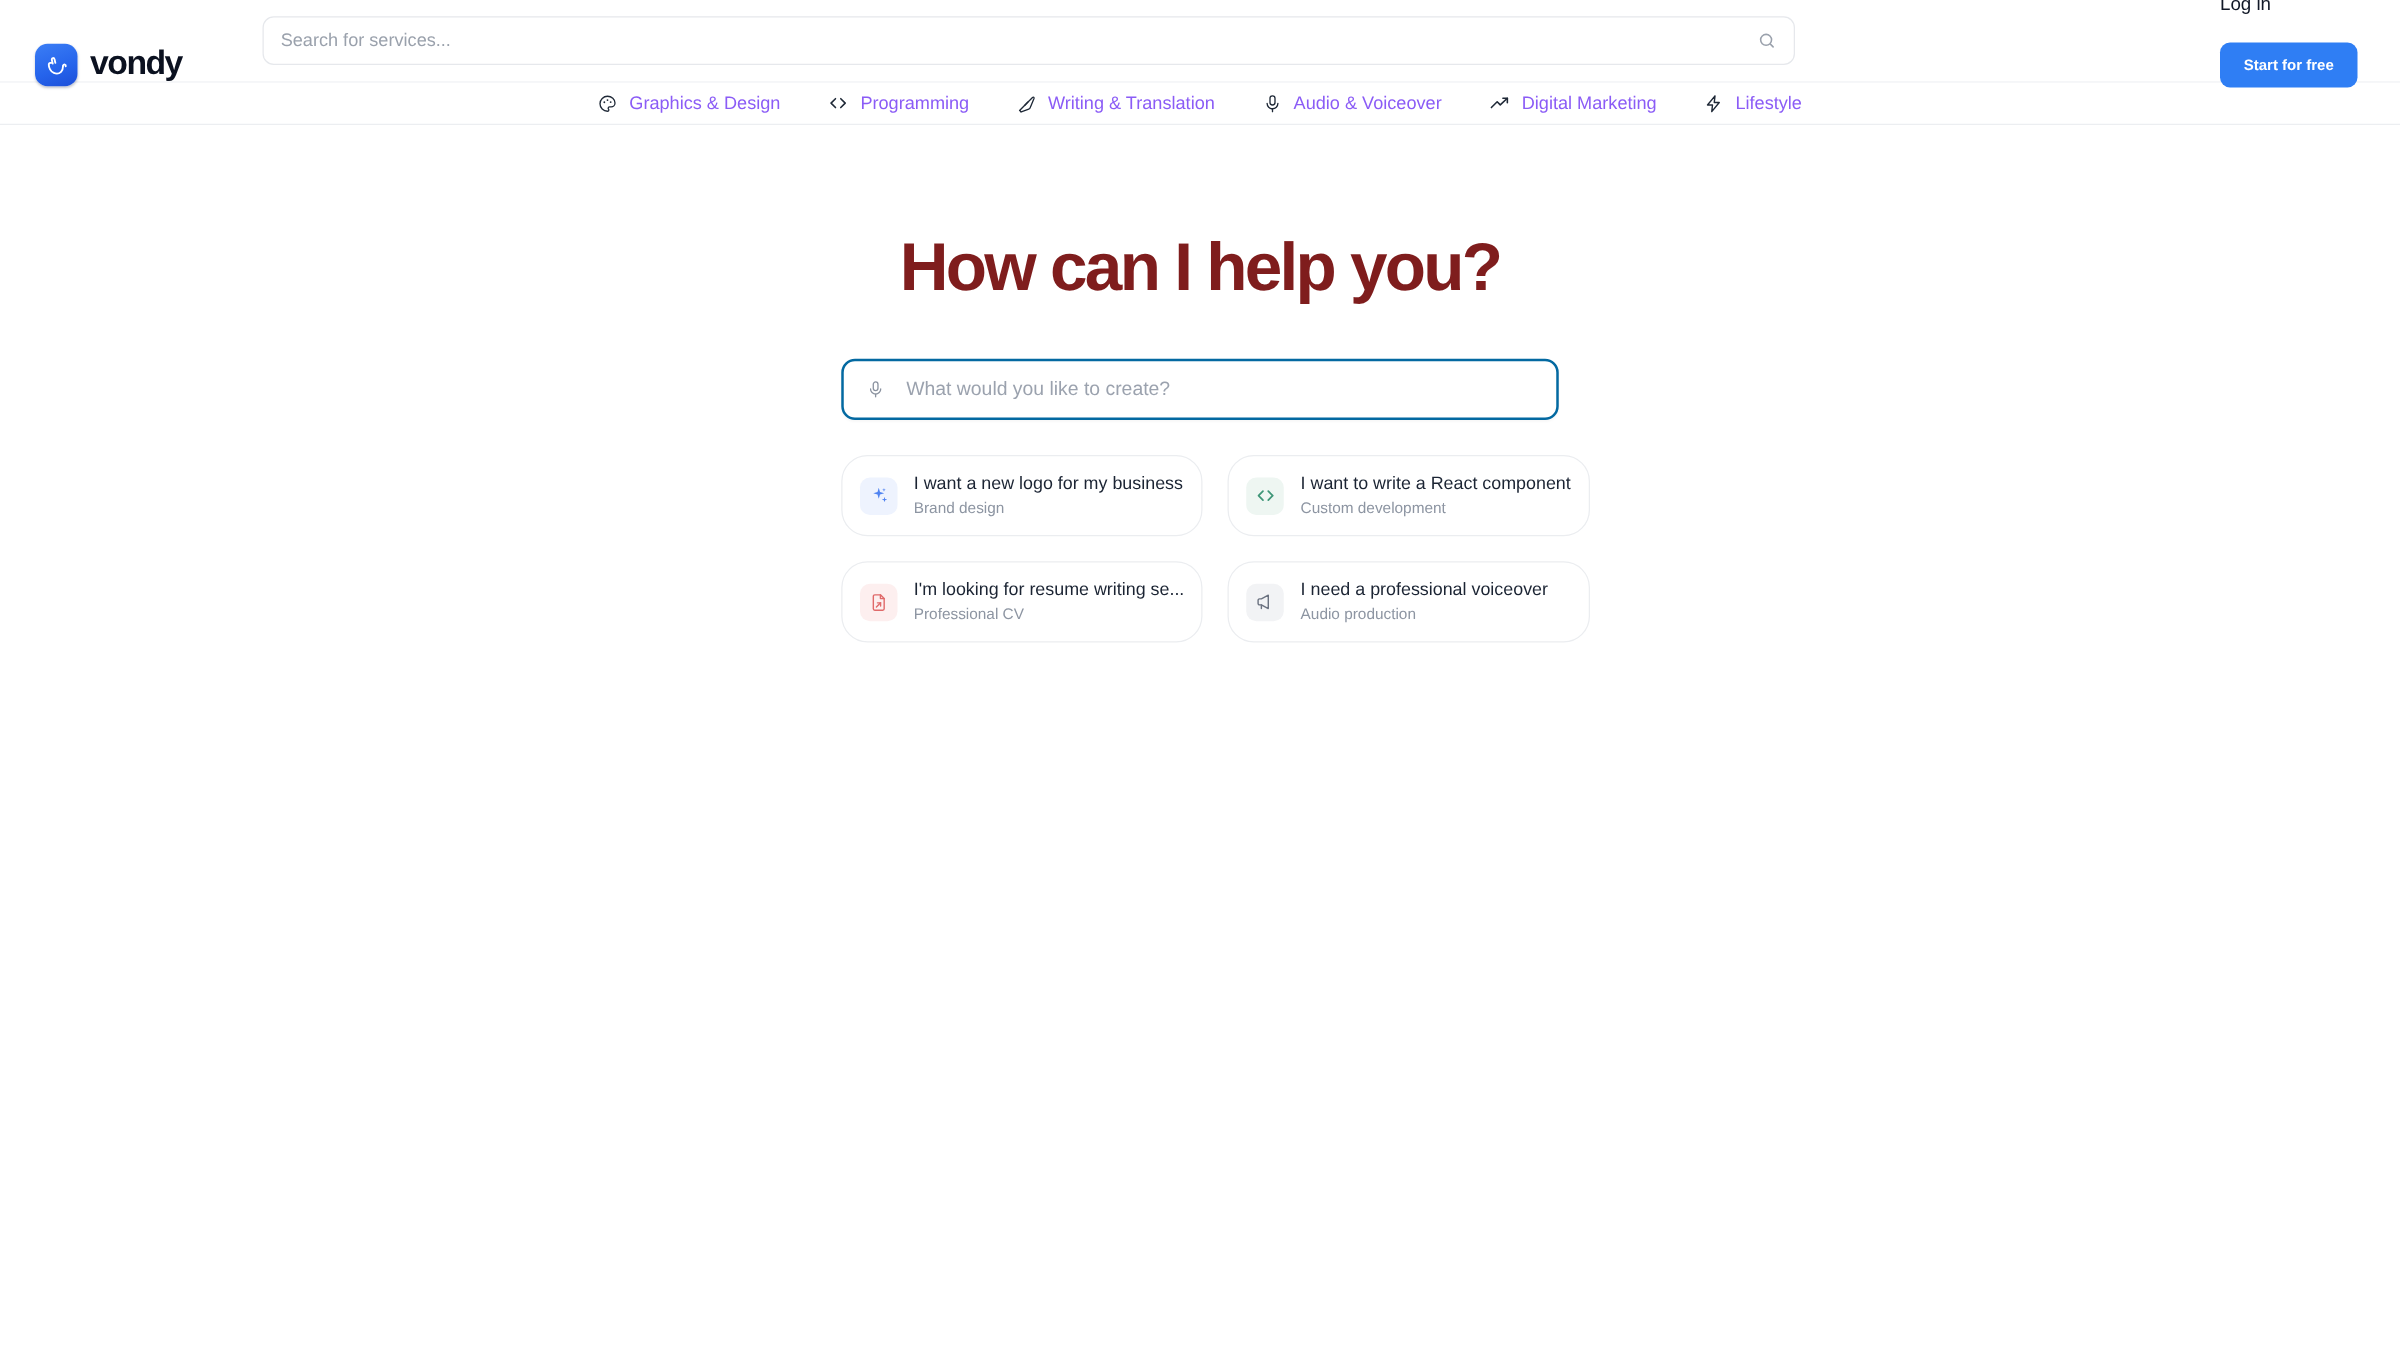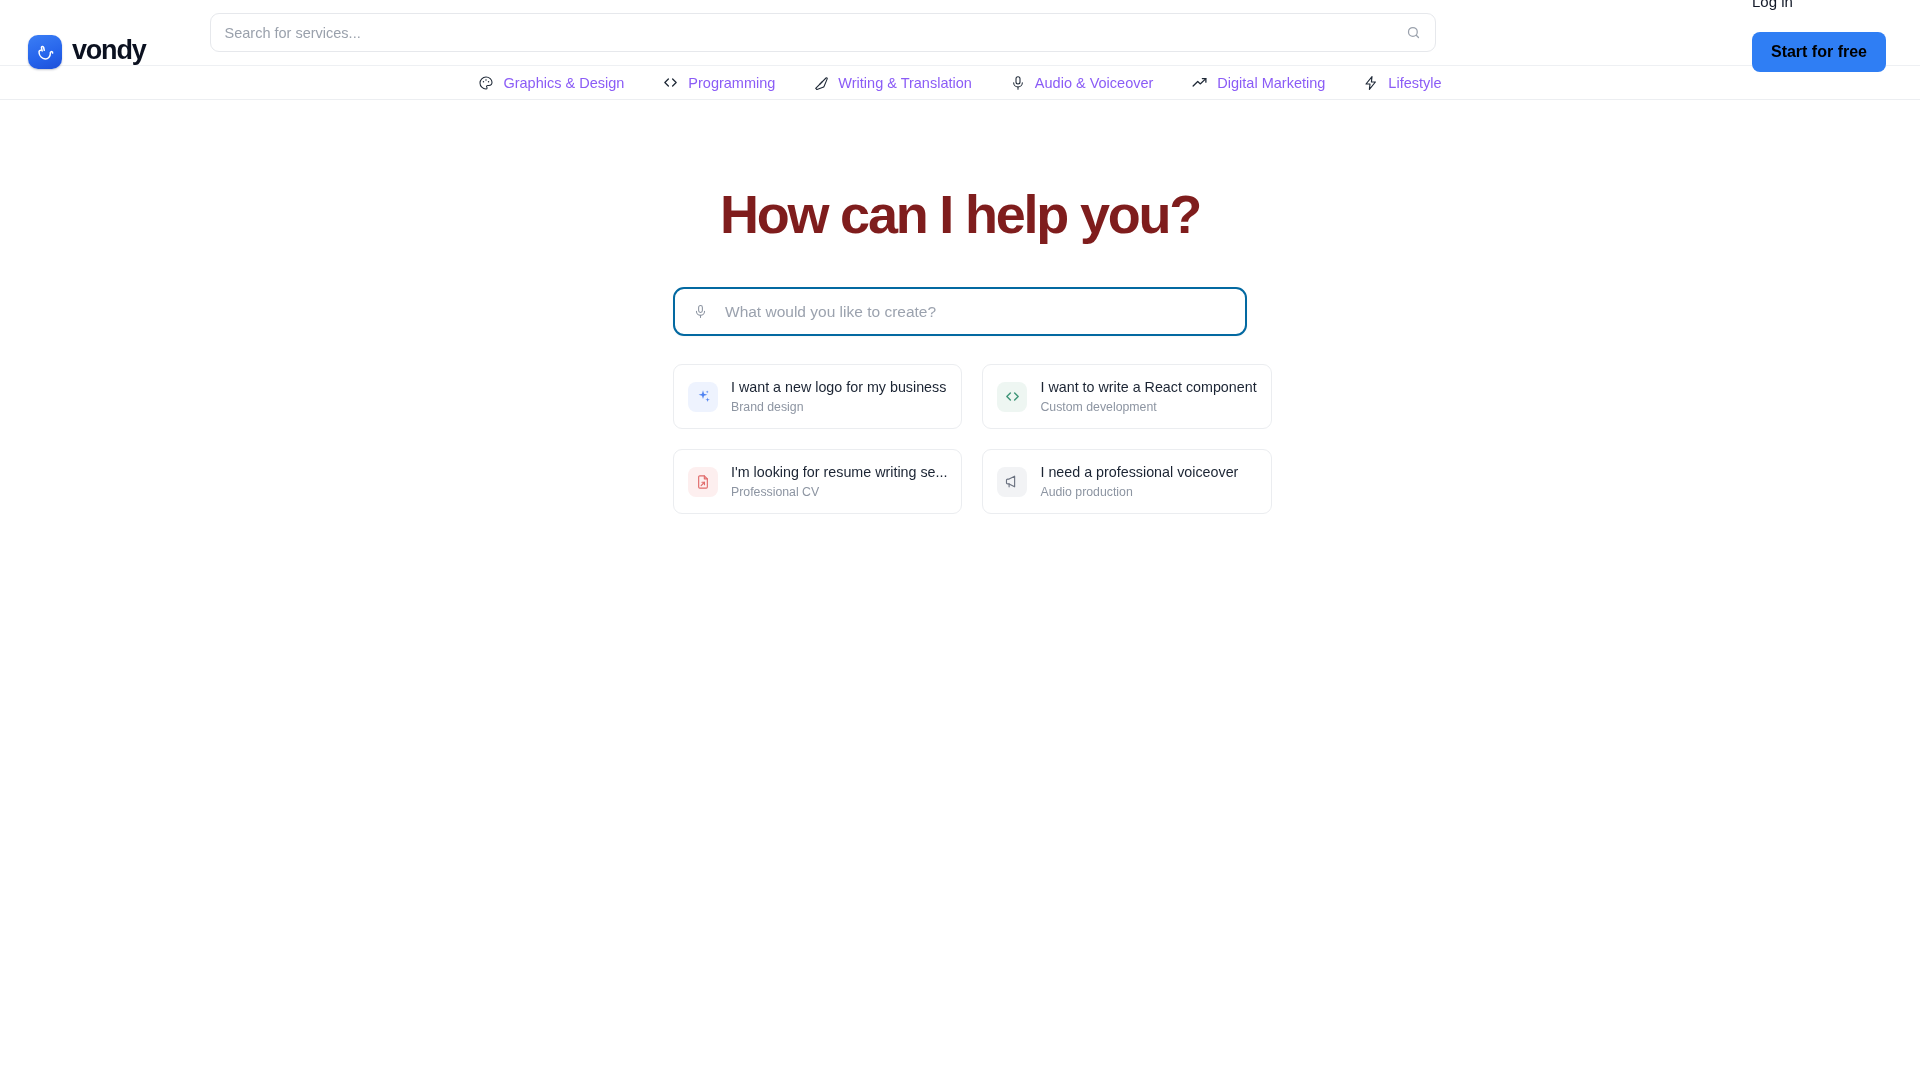--- a/index.html
+++ b/index.html
@@ -67,25 +67,25 @@
   }
   .login-link {
     font-size: 15px;
     color: #111827;
     font-weight: 400;
     text-decoration: none;
     cursor: pointer;
   }
   .cta {
     background: #2f7ef4;
-    color: #000000;
+    color: #ffffff;
     border: 0;
     border-radius: 8px;
     font-family: inherit;
-    font-size: 16px;
+    font-size: 12px;
     font-weight: 700;
     padding: 11px 19px;
     cursor: pointer;
     white-space: nowrap;
   }
 
   
   .catnav {
     height: 35px;
     border-top: 1px solid #eef0f3;
@@ -151,21 +151,21 @@
   
   .cards {
     width: 574px;
     margin: 28px auto 0;
     display: grid;
     grid-template-columns: 1fr 1fr;
     gap: 20px 20px;
   }
   .card {
     border: 1px solid #ebedf0;
-    border-radius: 9px;
+    border-radius: 21px;
     background: #fff;
     padding: 13px 14px;
     display: flex;
     align-items: center;
     gap: 13px;
     cursor: pointer;
     min-height: 57px;
     text-align: left;
   }
   .card-icon {

